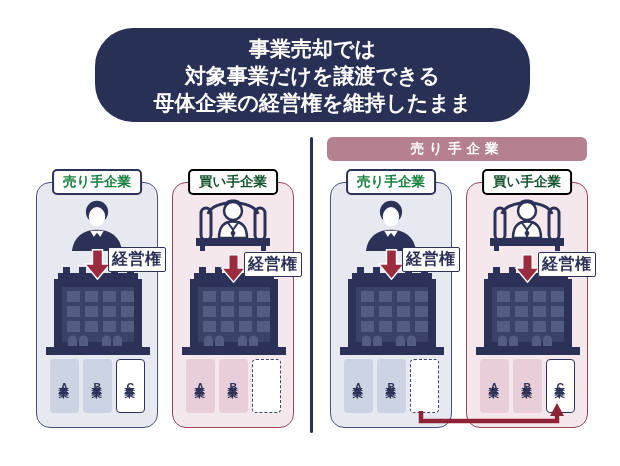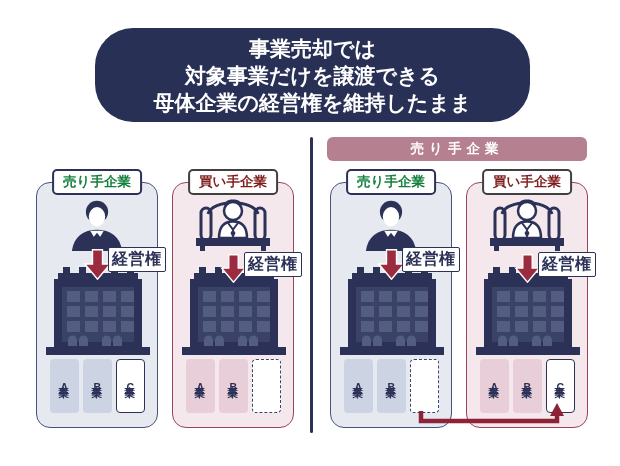--- a/index.html
+++ b/index.html
@@ -33,21 +33,21 @@
     position:absolute;top:182px;width:122px;height:246px;border-radius:14px;box-sizing:border-box;
   }
   .card.seller{background:#e6e9f0;border:1.5px solid #46527a;}
   .card.buyer{background:#f5e8ec;border:1.5px solid #9a4458;}
   .card-label{
     position:absolute;top:-14px;left:50%;transform:translateX(-50%);
     background:#fff;border-radius:5px;padding:2px 9px;white-space:nowrap;
     font-size:13.5px;font-weight:bold;z-index:3;
   }
   .seller .card-label{border:2px solid #2b3157;color:#15803d;}
-  .buyer .card-label{border:2px solid #404040;color:#7f1d1d;}
+  .buyer .card-label{border:2px solid #000000;color:#14532d;}
   .person{position:absolute;left:50%;transform:translateX(-50%);}
   .seller .person{top:13px;}
   .buyer .person{top:9px;}
   .authority-arrow{position:absolute;left:47px;z-index:2;}
   .seller .authority-arrow{top:66px;}
   .buyer .authority-arrow{top:71px;}
   .authority-label{
     position:absolute;left:71px;background:#fff;border:1.5px solid #2b3157;border-radius:2px;
     font-size:16px;font-weight:bold;color:#2b3157;padding:1px 3px;letter-spacing:0.5px;
     white-space:nowrap;z-index:2;

